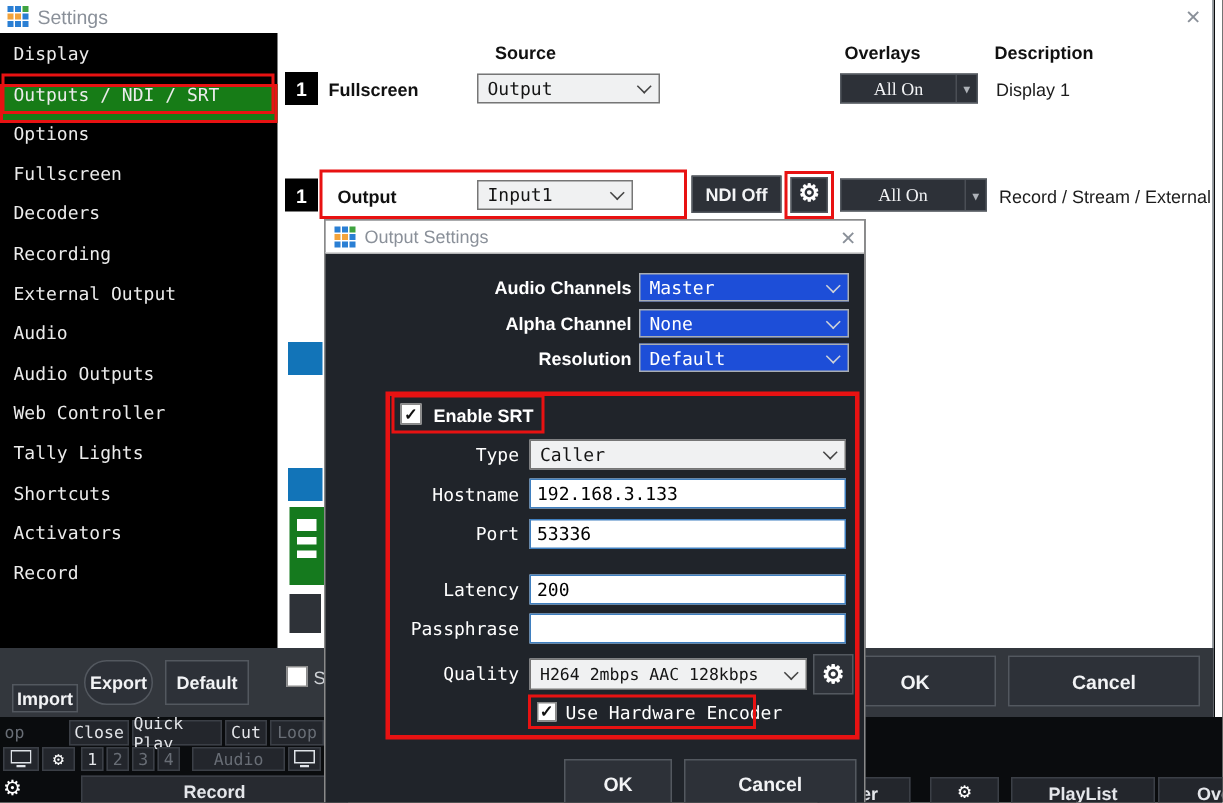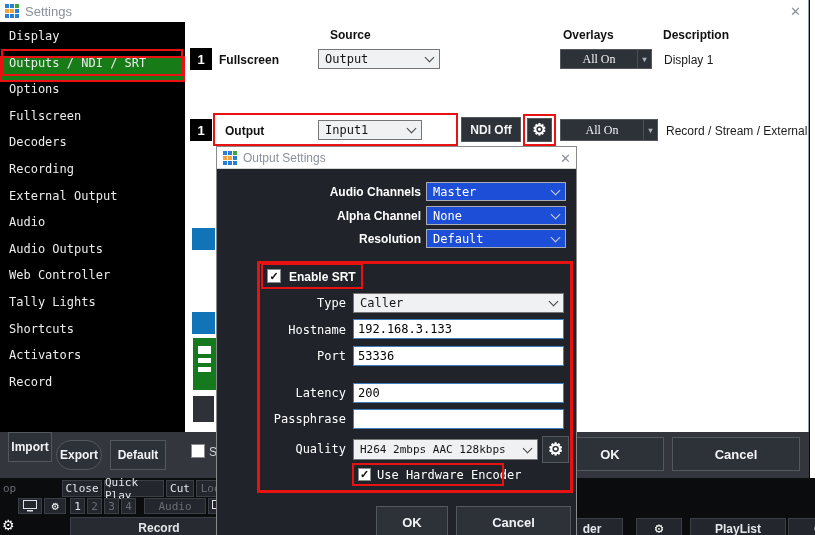--- a/index.html
+++ b/index.html
@@ -45,21 +45,21 @@
 
   
   #dialog{left:216px;top:146px;width:361px;height:392px;background:#20242a;border:1px solid #8a8a8a;z-index:20;}
   #dialog .titlebar{height:22px;border-bottom:1px solid #d5d5d5;}
 
   
   .ann{border:2px solid #e81212;pointer-events:none;z-index:40;}
 
   
   .vbtn{background:#23262c;border:1px solid #3b3f46;color:#e4e6ea;
-        font:11px "DejaVu Sans Mono",monospace;display:flex;align-items:center;justify-content:center;margin-left:16px;}
+        font:11px "DejaVu Sans Mono",monospace;display:flex;align-items:center;justify-content:center;}
   .vbtn.dim{color:#686d75;}
   .gear{color:#fff;font-size:14px;line-height:1;}
   .dimtxt{color:#686d75;font:11px "DejaVu Sans Mono",monospace;}
 </style>
 </head>
 <body>
 
 <div id="screen">
 
   <div class="abs dimtxt" style="left:3px;top:482px;">op</div>
@@ -170,21 +170,21 @@
     <div class="abs" style="left:192px;top:228px;width:23px;height:22px;background:#1274b8;"></div>
     <div class="abs" style="left:192px;top:312px;width:23px;height:22px;background:#1274b8;"></div>
     <div class="abs" style="left:193px;top:338px;width:23px;height:52px;background:#157a1e;">
       <div style="position:absolute;left:5px;top:8px;width:13px;height:8px;background:#fff;"></div>
       <div style="position:absolute;left:5px;top:20px;width:13px;height:5px;background:#fff;"></div>
       <div style="position:absolute;left:5px;top:29px;width:13px;height:5px;background:#fff;"></div>
     </div>
     <div class="abs" style="left:193px;top:396px;width:21px;height:26px;background:#2e3238;"></div>
 
     <div class="abs" style="left:0;top:432px;width:809px;height:46px;background:#33373d;">
-      <div class="abs btn" style="left:8px;top:0;width:44px;height:30px;">Import</div>
+      <div class="abs btn" style="left:8px;top:24px;width:44px;height:19px;">Import</div>
       <div class="abs btn" style="left:56px;top:8px;width:46px;height:30px;border-radius:15px;">Export</div>
       <div class="abs btn" style="left:110px;top:8px;width:56px;height:30px;">Default</div>
       <div class="abs cb" style="left:191px;top:12px;width:14px;height:14px;"></div>
       <div class="abs" style="left:209px;top:13px;color:#cfd2d6;font-size:12px;">Sh</div>
       <div class="abs btn" style="left:556px;top:5px;width:108px;height:34px;font-size:13px;">OK</div>
       <div class="abs btn" style="left:672px;top:5px;width:128px;height:34px;font-size:13px;">Cancel</div>
     </div>
   </div>
 
   <div id="dialog" class="abs">

